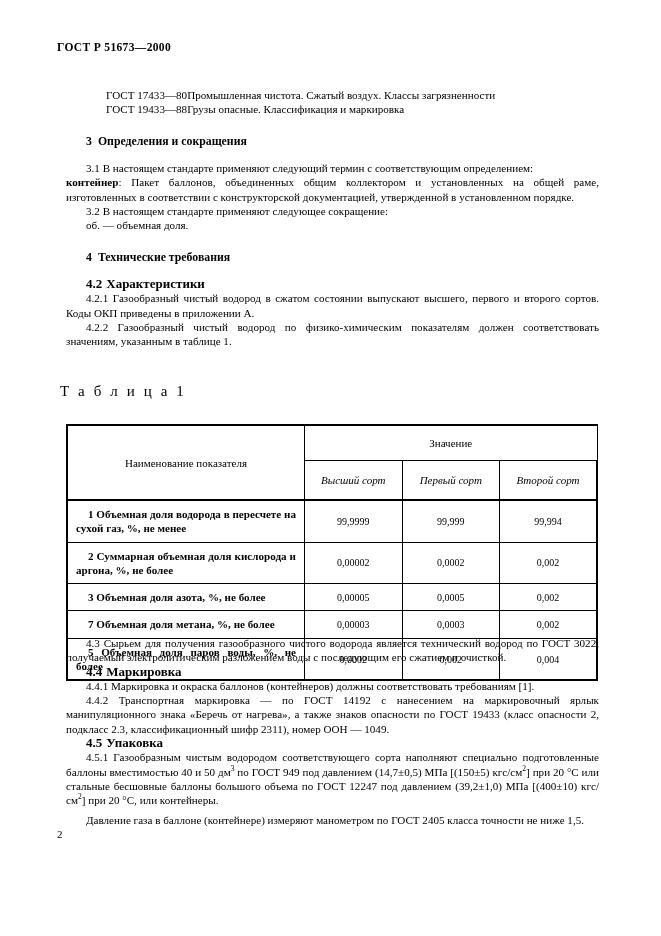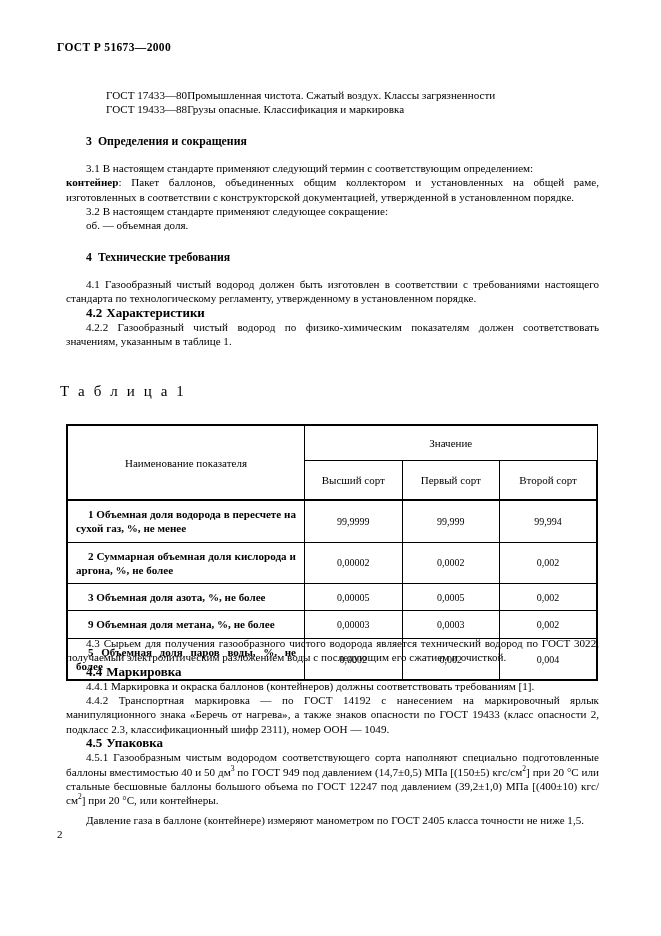--- a/index.html
+++ b/index.html
@@ -133,21 +133,21 @@
   th.grade { height: 38px; width: 98.6px; }
 
   
   table.gost thead tr:first-child th.col-name,
   table.gost thead tr:first-child th.val-group {
     border-top-width: 2px;
   }
   table.gost th.col-name { border-left-width: 2px; text-align: center; }
   th.grade:last-child, th.val-group { border-right-width: 2px; }
   thead th.col-name, thead th.grade { border-bottom-width: 2px; }
-  thead th.grade { border-left-width: 1.6px; }
+  thead th.grade { border-left-width: 1.6px; font-style: italic; }
 
   table.gost tbody td.name {
     text-align: left;
     font-size: 9.9px;
     line-height: 12.4px;
     padding: 2px 4px 2px 4px;
     border-left-width: 2px;
     border-right-width: 1.6px;
   }
   table.gost tbody td.name .cellpara {
@@ -211,28 +211,28 @@
     <p class="para">об. — объемная доля.</p>
 
     <div class="gap-lg"></div>
 
     <div class="sec-head">
       <span class="num">4</span><span>Технические требования</span>
     </div>
 
     <div class="gap-md"></div>
 
-    <p class="para">
-      <span>4.1</span>&nbsp;<span>Газообразный чистый водород должен быть изготовлен в соответствии с требованиями настоящего стандарта по технологическому регламенту, утвержденному в установленном порядке.</span>
-    </p>
 
     <p class="sub-head">
       <span class="num">4.2</span><span>Характеристики</span>
     </p>
 
+    <p class="para">
+      <span>4.2.1</span>&nbsp;<span>Газообразный чистый водород в сжатом состоянии выпускают высшего, первого и второго сортов. Коды ОКП приведены в приложении А.</span>
+    </p>
     <p class="para">
       <span>4.2.2</span>&nbsp;<span>Газообразный чистый водород по физико-химическим показателям должен соответствовать значениям, указанным в таблице 1.</span>
     </p>
   </div>
 
   <div class="table-caption">Т а б л и ц а  1</div>
 
   <table class="gost">
     <thead>
       <tr>
@@ -265,21 +265,21 @@
       <tr class="r-short">
         <td class="name">
           <p class="cellpara">3 Объемная доля азота, %, не более</p>
         </td>
         <td class="val">0,00005</td>
         <td class="val">0,0005</td>
         <td class="val last">0,002</td>
       </tr>
       <tr class="r-short">
         <td class="name">
-          <p class="cellpara">9 Объемная доля метана, %, не более</p>
+          <p class="cellpara">7 Объемная доля метана, %, не более</p>
         </td>
         <td class="val">0,00003</td>
         <td class="val">0,0003</td>
         <td class="val last">0,002</td>
       </tr>
       <tr class="r-short">
         <td class="name">
           <p class="cellpara">5 Объемная доля паров воды, %, не более</p>
         </td>
         <td class="val">0,0002</td>

